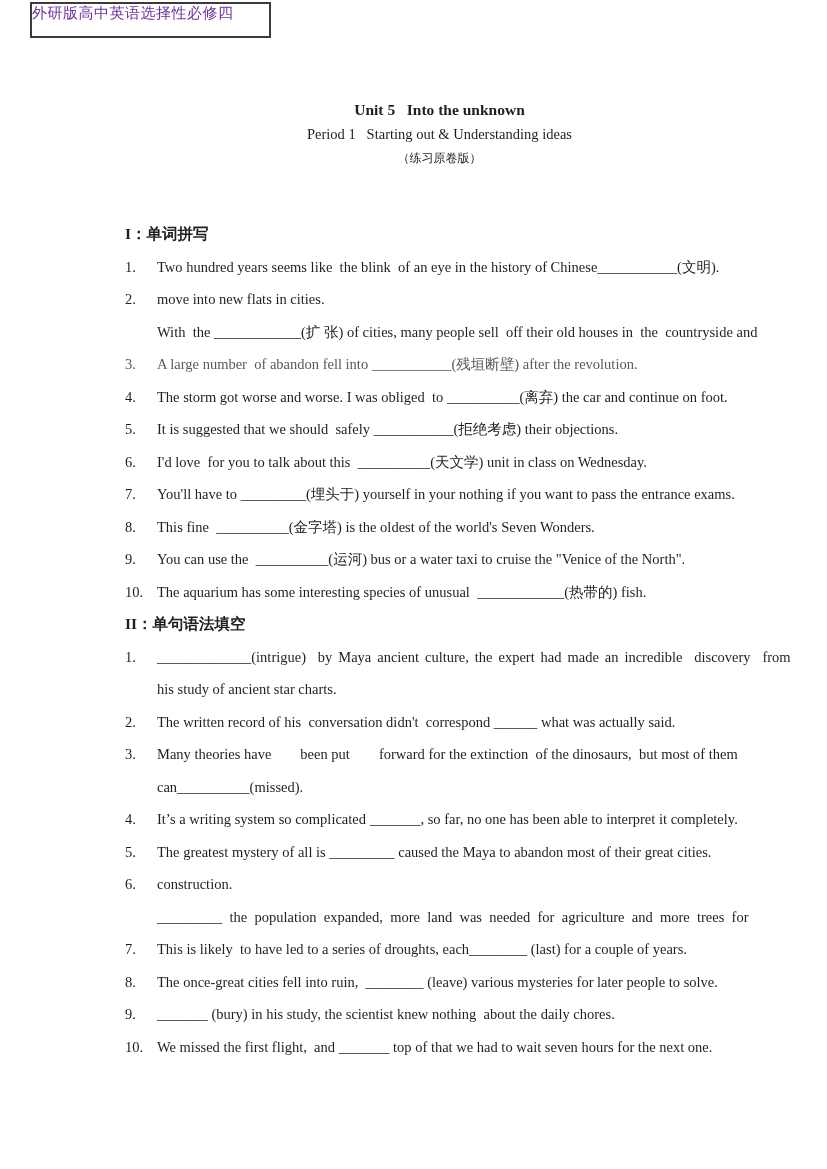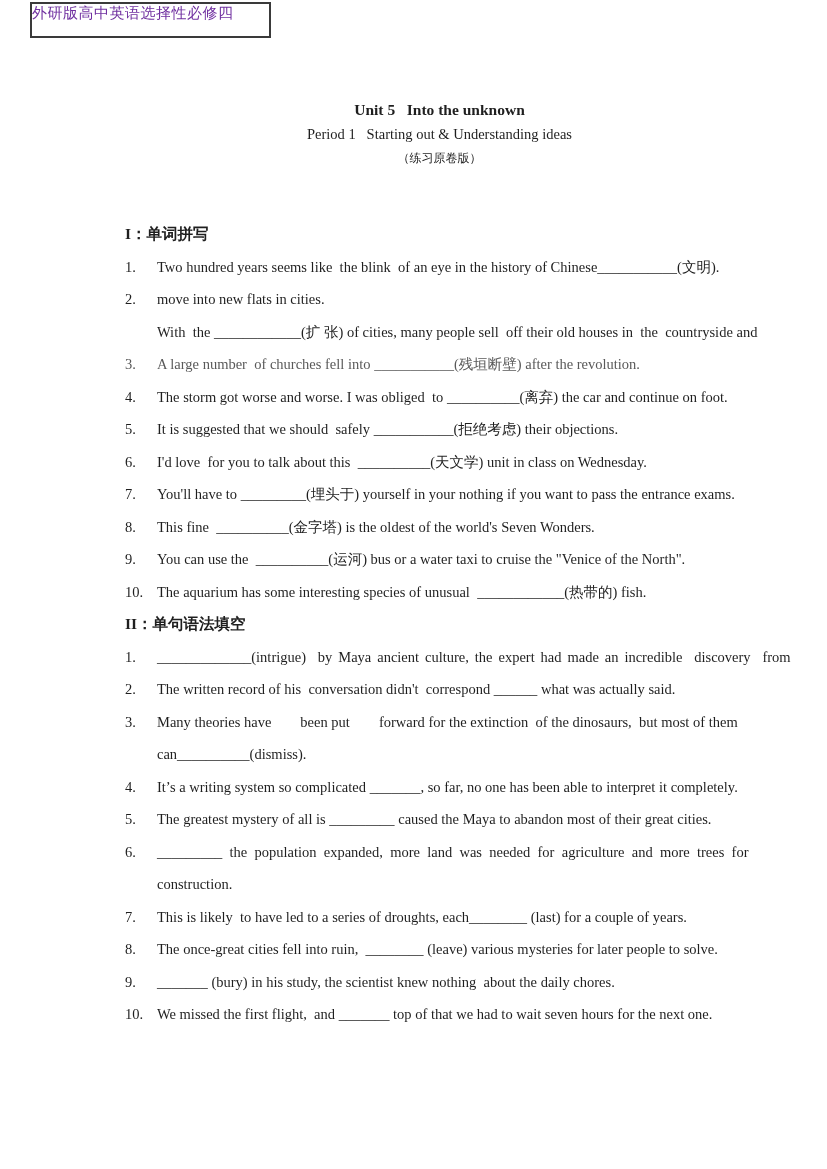--- a/index.html
+++ b/index.html
@@ -77,21 +77,21 @@
     <div class="item">
       <div class="num">2.</div>
       <div class="lines">
         <div class="line">move into new flats in cities.</div>
         <div class="line">With  the ____________(扩 张) of cities, many people sell  off their old houses in  the  countryside and</div>
       </div>
     </div>
     <div class="item">
       <div class="num muted">3.</div>
       <div class="lines">
-        <div class="line muted">A large number  of churches fell into ___________(残垣断壁) after the revolution.</div>
+        <div class="line muted">A large number  of abandon fell into ___________(残垣断壁) after the revolution.</div>
       </div>
     </div>
     <div class="item">
       <div class="num">4.</div>
       <div class="lines">
         <div class="line">The storm got worse and worse. I was obliged  to __________(离弃) the car and continue on foot.</div>
       </div>
     </div>
     <div class="item">
       <div class="num">5.</div>
@@ -127,52 +127,53 @@
       <div class="num">10.</div>
       <div class="lines">
         <div class="line">The aquarium has some interesting species of unusual  ____________(热带的) fish.</div>
       </div>
     </div>
     <div class="section-heading">II：单句语法填空</div>
     <div class="item">
       <div class="num">1.</div>
       <div class="lines">
         <div class="line stretch">_____________(intrigue)  by Maya ancient culture, the expert had made an incredible  discovery  from</div>
+        <div class="line">his study of ancient star charts.</div>
       </div>
     </div>
     <div class="item">
       <div class="num">2.</div>
       <div class="lines">
         <div class="line">The written record of his  conversation didn't  correspond ______ what was actually said.</div>
       </div>
     </div>
     <div class="item">
       <div class="num">3.</div>
       <div class="lines">
         <div class="line">Many theories have        been put        forward for the extinction  of the dinosaurs,  but most of them</div>
-        <div class="line">can__________(dismiss).</div>
+        <div class="line">can__________(missed).</div>
       </div>
     </div>
     <div class="item">
       <div class="num">4.</div>
       <div class="lines">
         <div class="line">It’s a writing system so complicated _______, so far, no one has been able to interpret it completely.</div>
       </div>
     </div>
     <div class="item">
       <div class="num">5.</div>
       <div class="lines">
         <div class="line">The greatest mystery of all is _________ caused the Maya to abandon most of their great cities.</div>
       </div>
     </div>
     <div class="item">
       <div class="num">6.</div>
       <div class="lines">
+        <div class="line">construction.</div>
         <div class="line">_________  the  population  expanded,  more  land  was  needed  for  agriculture  and  more  trees  for</div>
-        <div class="line">construction.</div>
       </div>
     </div>
     <div class="item">
       <div class="num">7.</div>
       <div class="lines">
         <div class="line">This is likely  to have led to a series of droughts, each________ (last) for a couple of years.</div>
       </div>
     </div>
     <div class="item">
       <div class="num">8.</div>

